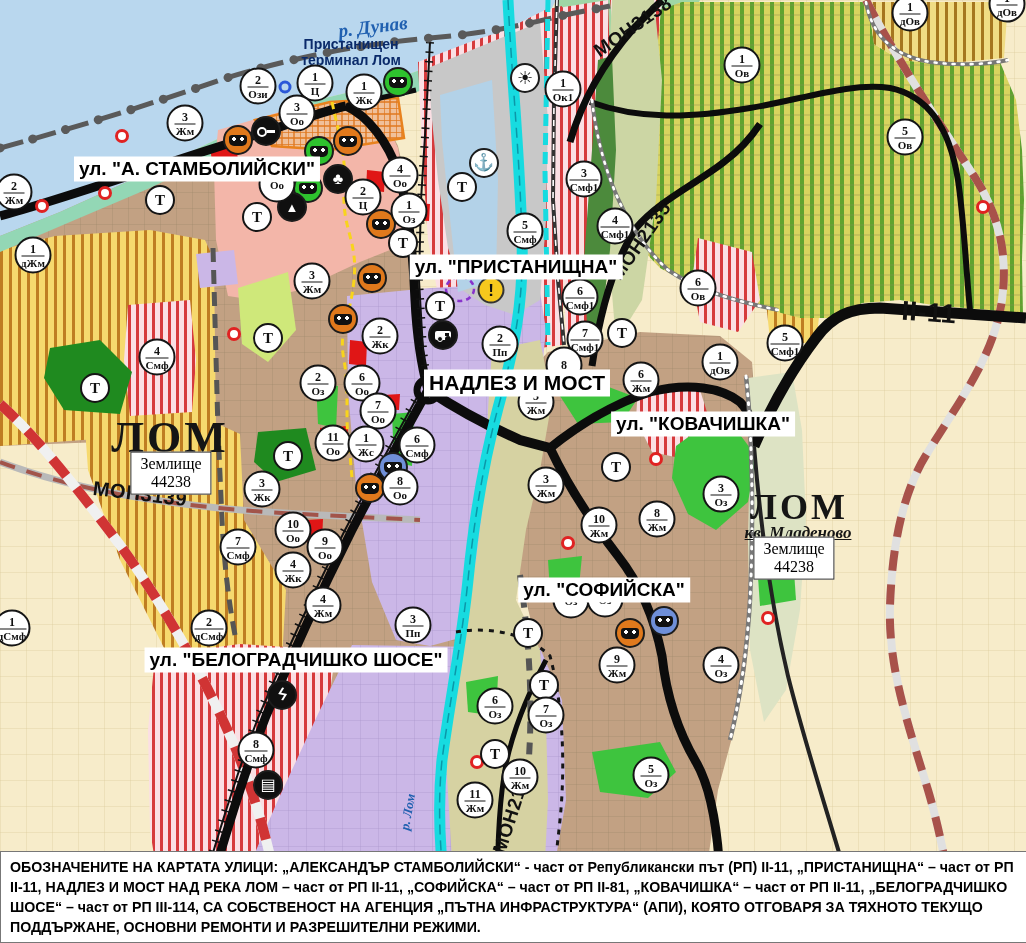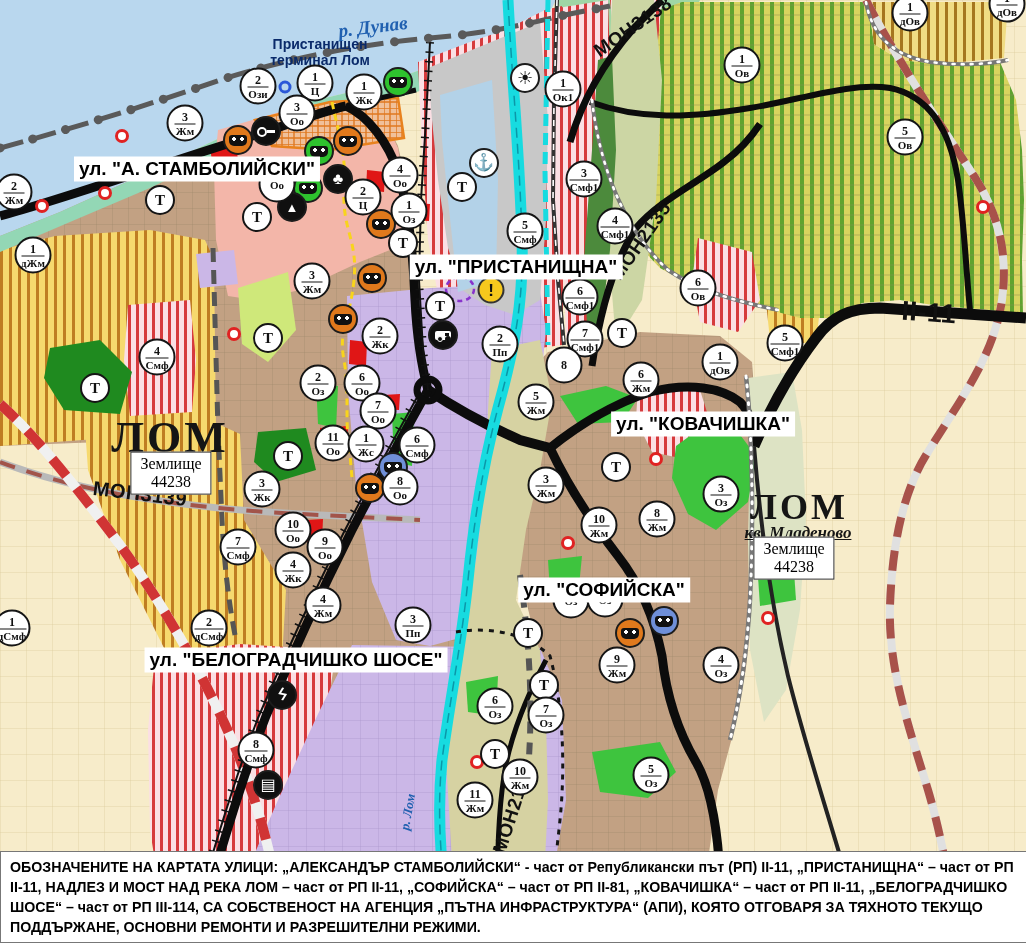--- a/index.html
+++ b/index.html
@@ -596,20 +596,23 @@
     <div class="rdot" style="left: 477px; top: 762px; transform: translate(-50%, -50%);"></div>
     <div class="rdot" style="left: 768px; top: 618px; transform: translate(-50%, -50%);"></div>
     <div class="rdot" style="left: 983px; top: 207px; transform: translate(-50%, -50%);"></div>
 
   <div class="street-label" style="left: 197px; top: 169px; transform: translate(-50%, -50%); font-size: 19px;">
       <span>ул. "А. СТАМБОЛИЙСКИ"</span>
     </div>
     <div class="street-label" style="left: 516px; top: 267px; transform: translate(-50%, -50%); font-size: 19px;">
       <span>ул. "ПРИСТАНИЩНА"</span>
     </div>
+    <div class="street-label" style="left: 517px; top: 383px; transform: translate(-50%, -50%); font-size: 21px;">
+      <span>НАДЛЕЗ И МОСТ</span>
+    </div>
     <div class="street-label" style="left: 703px; top: 424px; transform: translate(-50%, -50%); font-size: 19px;">
       <span>ул. "КОВАЧИШКА"</span>
     </div>
     <div class="street-label" style="left: 604px; top: 590px; transform: translate(-50%, -50%); font-size: 19px;">
       <span>ул. "СОФИЙСКА"</span>
     </div>
     <div class="street-label" style="left: 296px; top: 660px; transform: translate(-50%, -50%); font-size: 19px;">
       <span>ул. "БЕЛОГРАДЧИШКО ШОСЕ"</span>
     </div>
 
@@ -647,21 +650,21 @@
       <span>Землище</span>
       <span>44238</span>
     </div>
     <div class="plot-box" style="left: 794px; top: 558px; transform: translate(-50%, -50%);">
       <span>Землище</span>
       <span>44238</span>
     </div>
 
   <div class="sub-label" id="subLabel" style="left: 798px; top: 533px; text-decoration: underline;">кв. Младеново</div>
 
-  <div class="port-label" id="portLabel" style="left: 320px; top: 52px;">
+  <div class="port-label" id="portLabel" style="left: 351px; top: 52px;">
     <span>Пристанищен</span>
     <span>терминал Лом</span>
   </div>
 
   <div class="footer">
     <span>ОБОЗНАЧЕНИТЕ НА КАРТАТА УЛИЦИ: „АЛЕКСАНДЪР СТАМБОЛИЙСКИ“ - част от Републикански път (РП) II-11, „ПРИСТАНИЩНА“ – част от РП II-11, НАДЛЕЗ И МОСТ НАД РЕКА ЛОМ – част от РП II-11, „СОФИЙСКА“ – част от РП II-81, „КОВАЧИШКА“ – част от РП II-11, „БЕЛОГРАДЧИШКО ШОСЕ“ – част от РП III-114, СА СОБСТВЕНОСТ НА АГЕНЦИЯ „ПЪТНА ИНФРАСТРУКТУРА“ (АПИ), КОЯТО ОТГОВАРЯ ЗА ТЯХНОТО ТЕКУЩО ПОДДЪРЖАНЕ, ОСНОВНИ РЕМОНТИ И РАЗРЕШИТЕЛНИ РЕЖИМИ.</span>
   </div>
 </div>
 
 </body></html>

